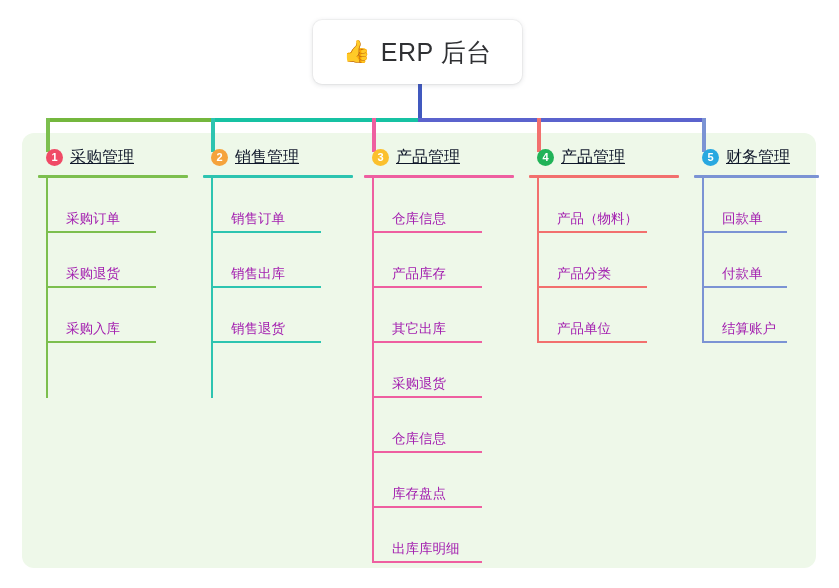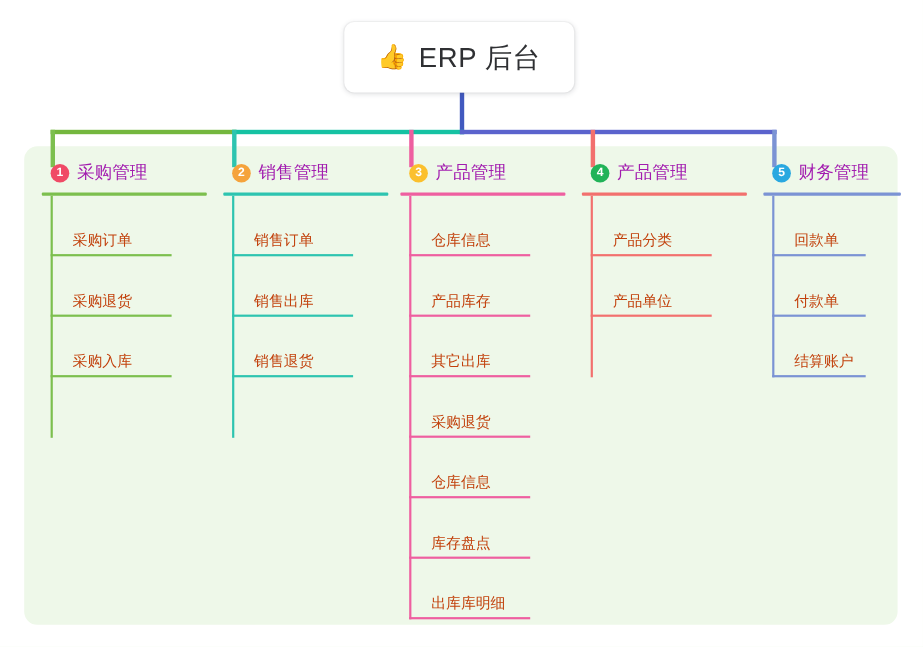--- a/index.html
+++ b/index.html
@@ -107,21 +107,22 @@
     border-radius: 50%;
     color: #ffffff;
     font-size: 11px;
     line-height: 17px;
     text-align: center;
     font-weight: 600;
     flex: 0 0 auto;
   }
   .col-title {
     font-size: 16px;
-    color: #a21caf;
+    color: #0f172a;
+    text-decoration: underline;
   }
   .col-underline {
     height: 3px;
     margin-top: 6px;
     border-radius: 1px;
   }
 
   .items {
     position: relative;
     margin-top: 0;
@@ -134,21 +135,21 @@
   }
   .item {
     position: relative;
     height: 55px;
     display: flex;
     align-items: flex-end;
     box-sizing: border-box;
   }
   .item-label {
     font-size: 13.5px;
-    color: #c2410c;
+    color: #a21caf;
     padding: 0 0 5px 28px;
     white-space: nowrap;
   }
   .item-underline {
     position: absolute;
     left: 8px;
     bottom: 0;
     height: 2px;
   }
 </style>
@@ -263,20 +264,24 @@
       </div>
       <div class="column" style="left: 529px; width: 150px;">
         <div class="col-head">
           <span class="badge" style="background: rgb(33, 179, 88);">4</span>
           <span class="col-title">产品管理</span>
         </div>
         <div class="col-underline" style="background: rgb(242, 112, 110); width: 150px;"></div>
         <div class="items">
           <div class="spine" style="background: rgb(242, 112, 110); height: 165px;"></div>
           <div class="item">
+            <span class="item-label">产品（物料）</span>
+            <div class="item-underline" style="background: rgb(242, 112, 110); width: 110px;"></div>
+          </div>
+          <div class="item">
             <span class="item-label">产品分类</span>
             <div class="item-underline" style="background: rgb(242, 112, 110); width: 110px;"></div>
           </div>
           <div class="item">
             <span class="item-label">产品单位</span>
             <div class="item-underline" style="background: rgb(242, 112, 110); width: 110px;"></div>
           </div>
         </div>
       </div>
       <div class="column" style="left: 694px; width: 125px;">

